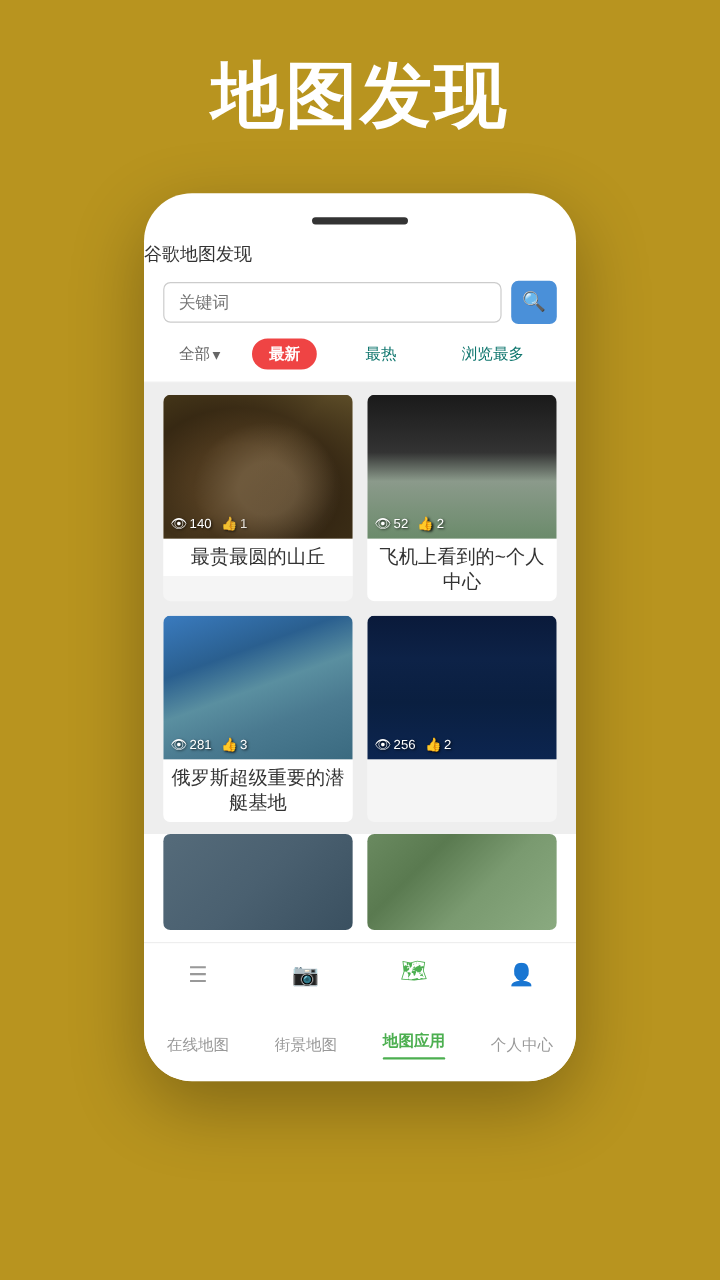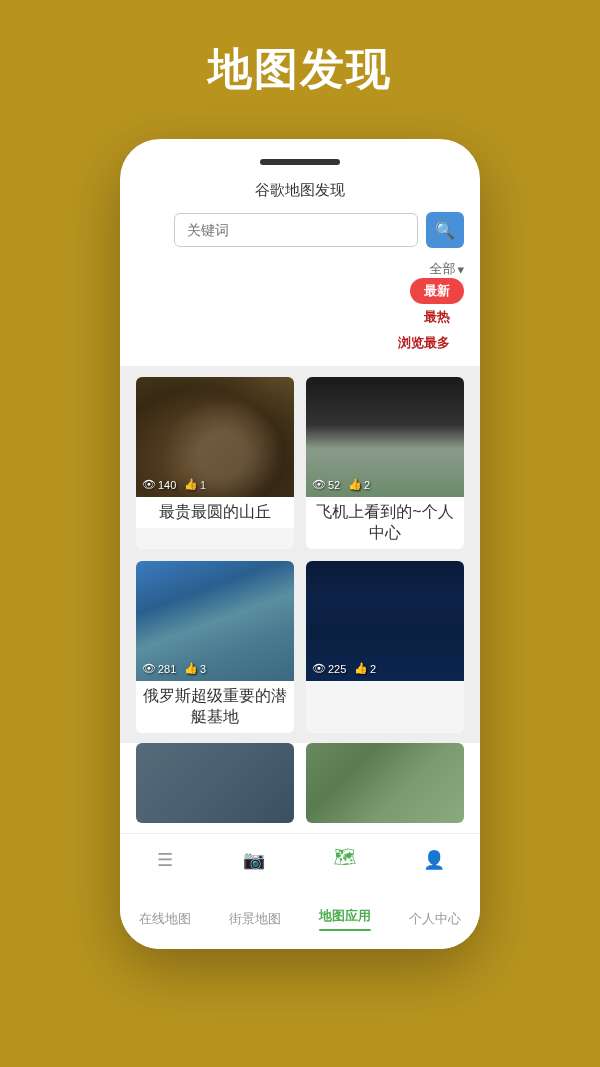--- a/index.html
+++ b/index.html
@@ -17,21 +17,21 @@
     .hero-section {
       width: 100%;
       display: flex;
       flex-direction: column;
       align-items: center;
       padding-top: 40px;
       padding-bottom: 30px;
     }
 
     .hero-title {
-      font-size: 44px;
+      font-size: 60px;
       font-weight: 800;
       color: white;
       letter-spacing: 2px;
       margin-bottom: 10px;
     }
 
     .hero-subtitle {
       font-size: 18px;
       color: white;
       opacity: 0.95;
@@ -50,21 +50,20 @@
 
     .phone-notch {
       width: 80px;
       height: 6px;
       background: #333;
       border-radius: 3px;
       margin: 0 auto 16px auto;
     }
 
     .phone-header {
-      text-align: center;
       font-size: 15px;
       color: #333;
       margin-bottom: 12px;
       font-weight: 500;
     }
 
     .search-bar {
       display: flex;
       align-items: center;
       margin: 0 16px 12px 16px;
@@ -72,54 +71,51 @@
     }
 
     .search-input {
       flex: 1;
       border: 1.5px solid #ccc;
       border-radius: 6px;
       padding: 8px 12px;
       font-size: 14px;
       color: #999;
       outline: none;
-      margin-left: 38px;
     }
 
     .search-button {
       background: #4A90D9;
       border: none;
       border-radius: 6px;
       width: 38px;
       height: 36px;
       display: flex;
       align-items: center;
       justify-content: center;
       cursor: pointer;
       color: white;
       font-size: 16px;
       flex-shrink: 0;
     }
 
     .filter-tabs {
       display: flex;
-      align-items: flex-end;
+      align-items: center;
       justify-content: space-around;
       padding: 0 16px 10px 16px;
       border-bottom: 1px solid #eee;
-      flex-direction: column;
     }
 
     .filter-tab {
       font-size: 13px;
-      color: #b91c1c;
+      color: #0f766e;
       padding: 4px 14px;
       border-radius: 14px;
       cursor: pointer;
-      font-weight: bold;
     }
 
     .filter-tab.active {
       background: #ef4444;
       color: white;
       font-weight: 600;
     }
 
     .filter-all {
       display: flex;
@@ -371,21 +367,21 @@
       </div>
       <div class="grid-item-label">俄罗斯超级重要的潜艇基地</div>
     </div>
 
     <div class="grid-item">
       <div class="grid-item-image">
         <div class="image-placeholder img-4">
           <div class="image-stats">
             <span class="stat">
               <span>👁</span>
-              <span>225</span>
+              <span>256</span>
             </span>
             <span class="stat">
               <span>👍</span>
               <span>2</span>
             </span>
           </div>
         </div>
       </div>
     </div>
 

